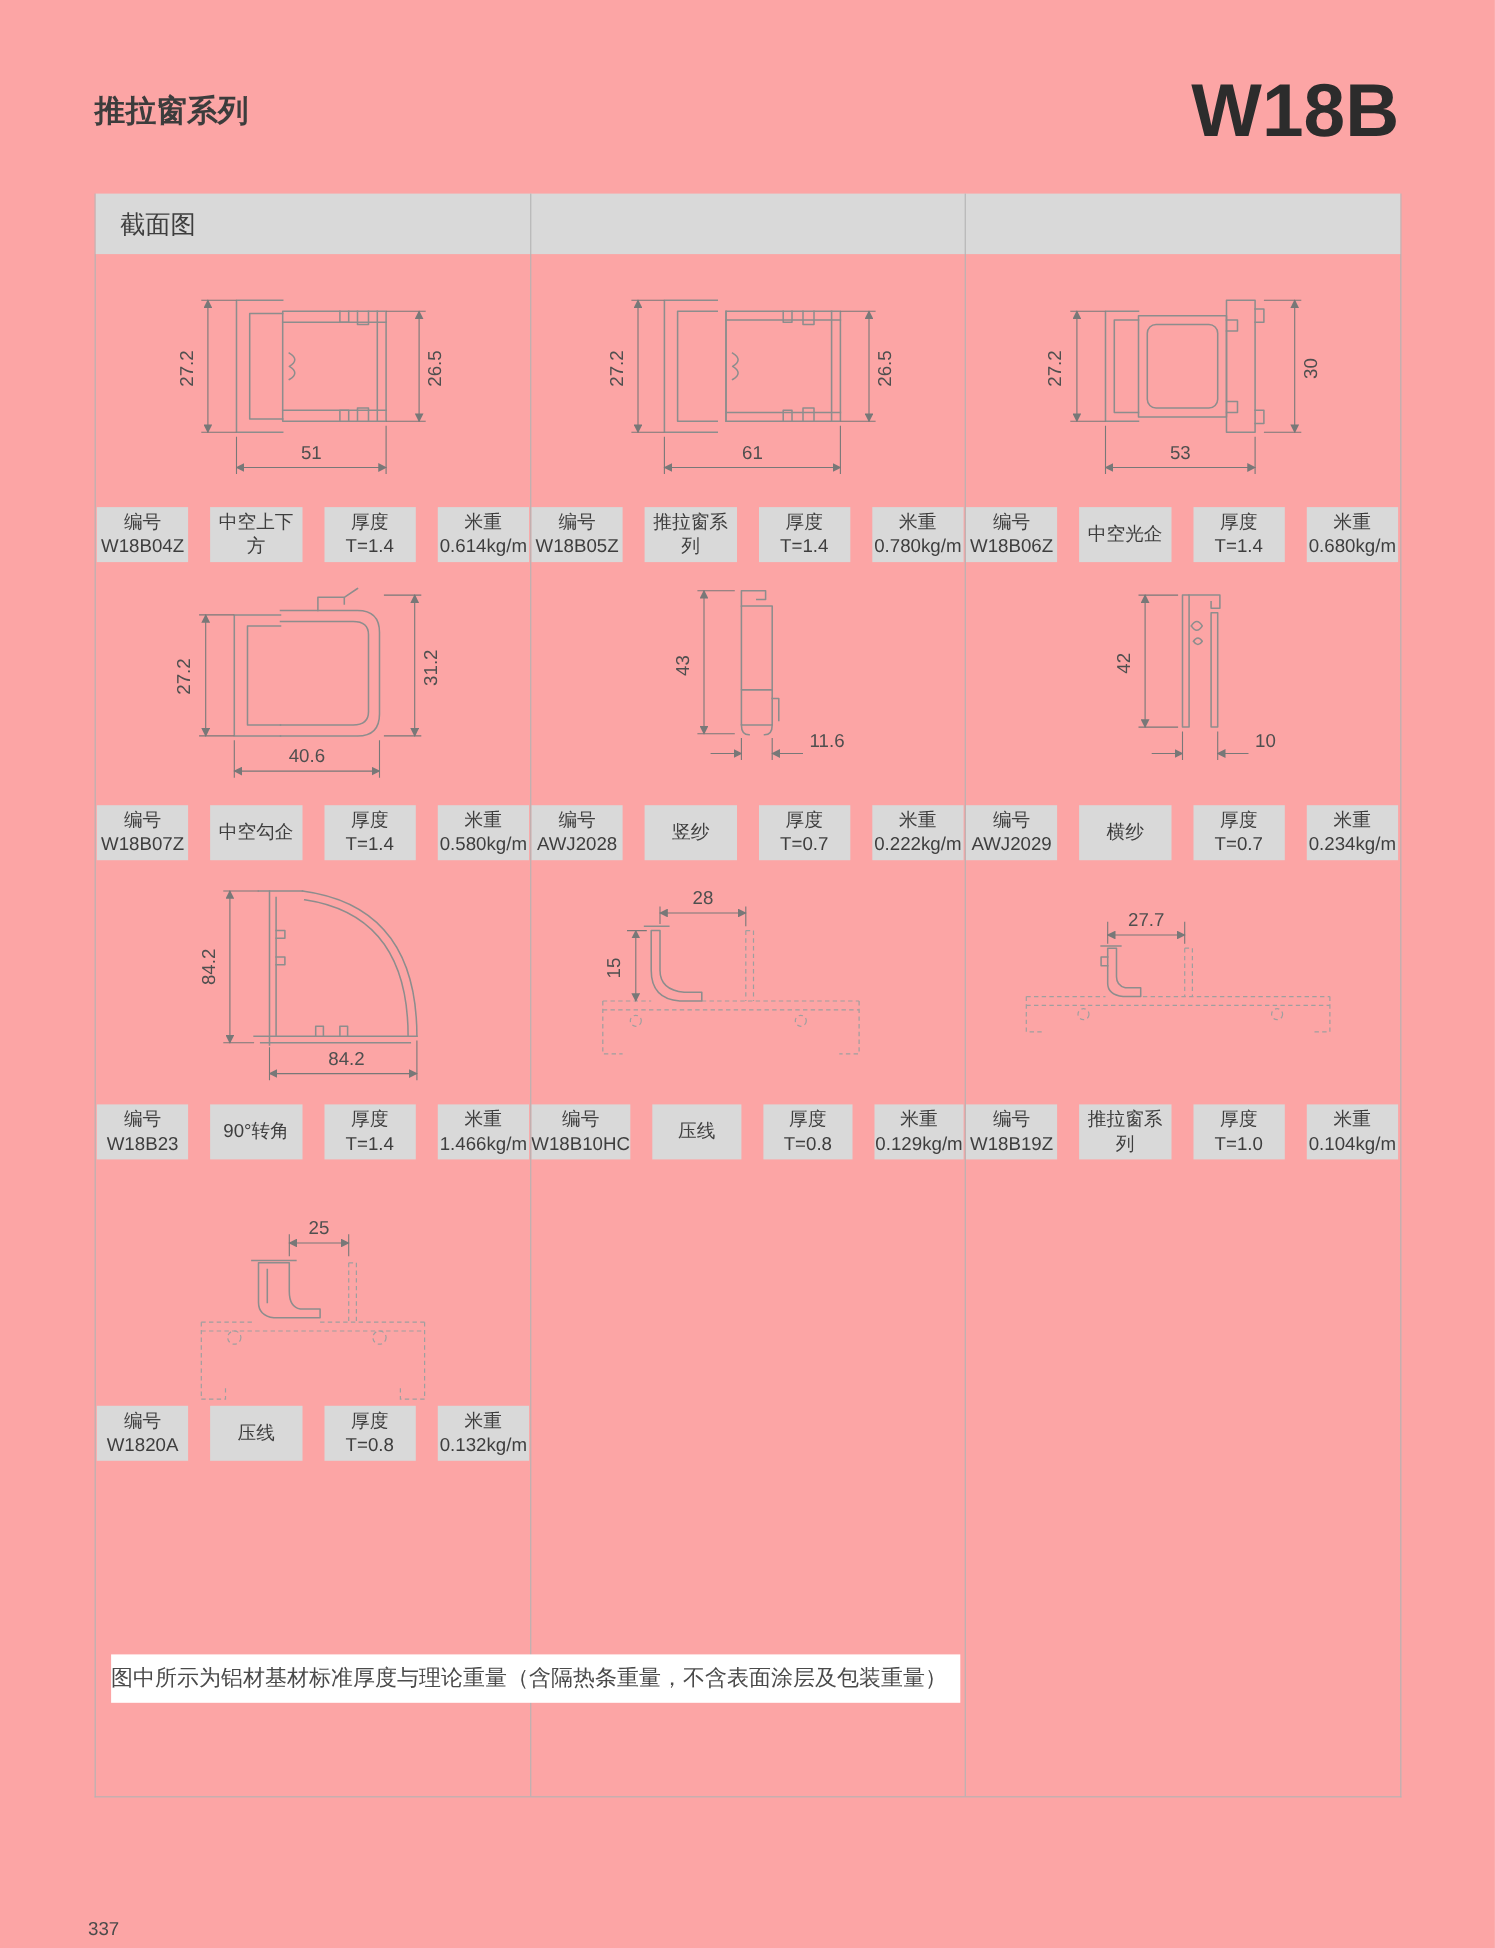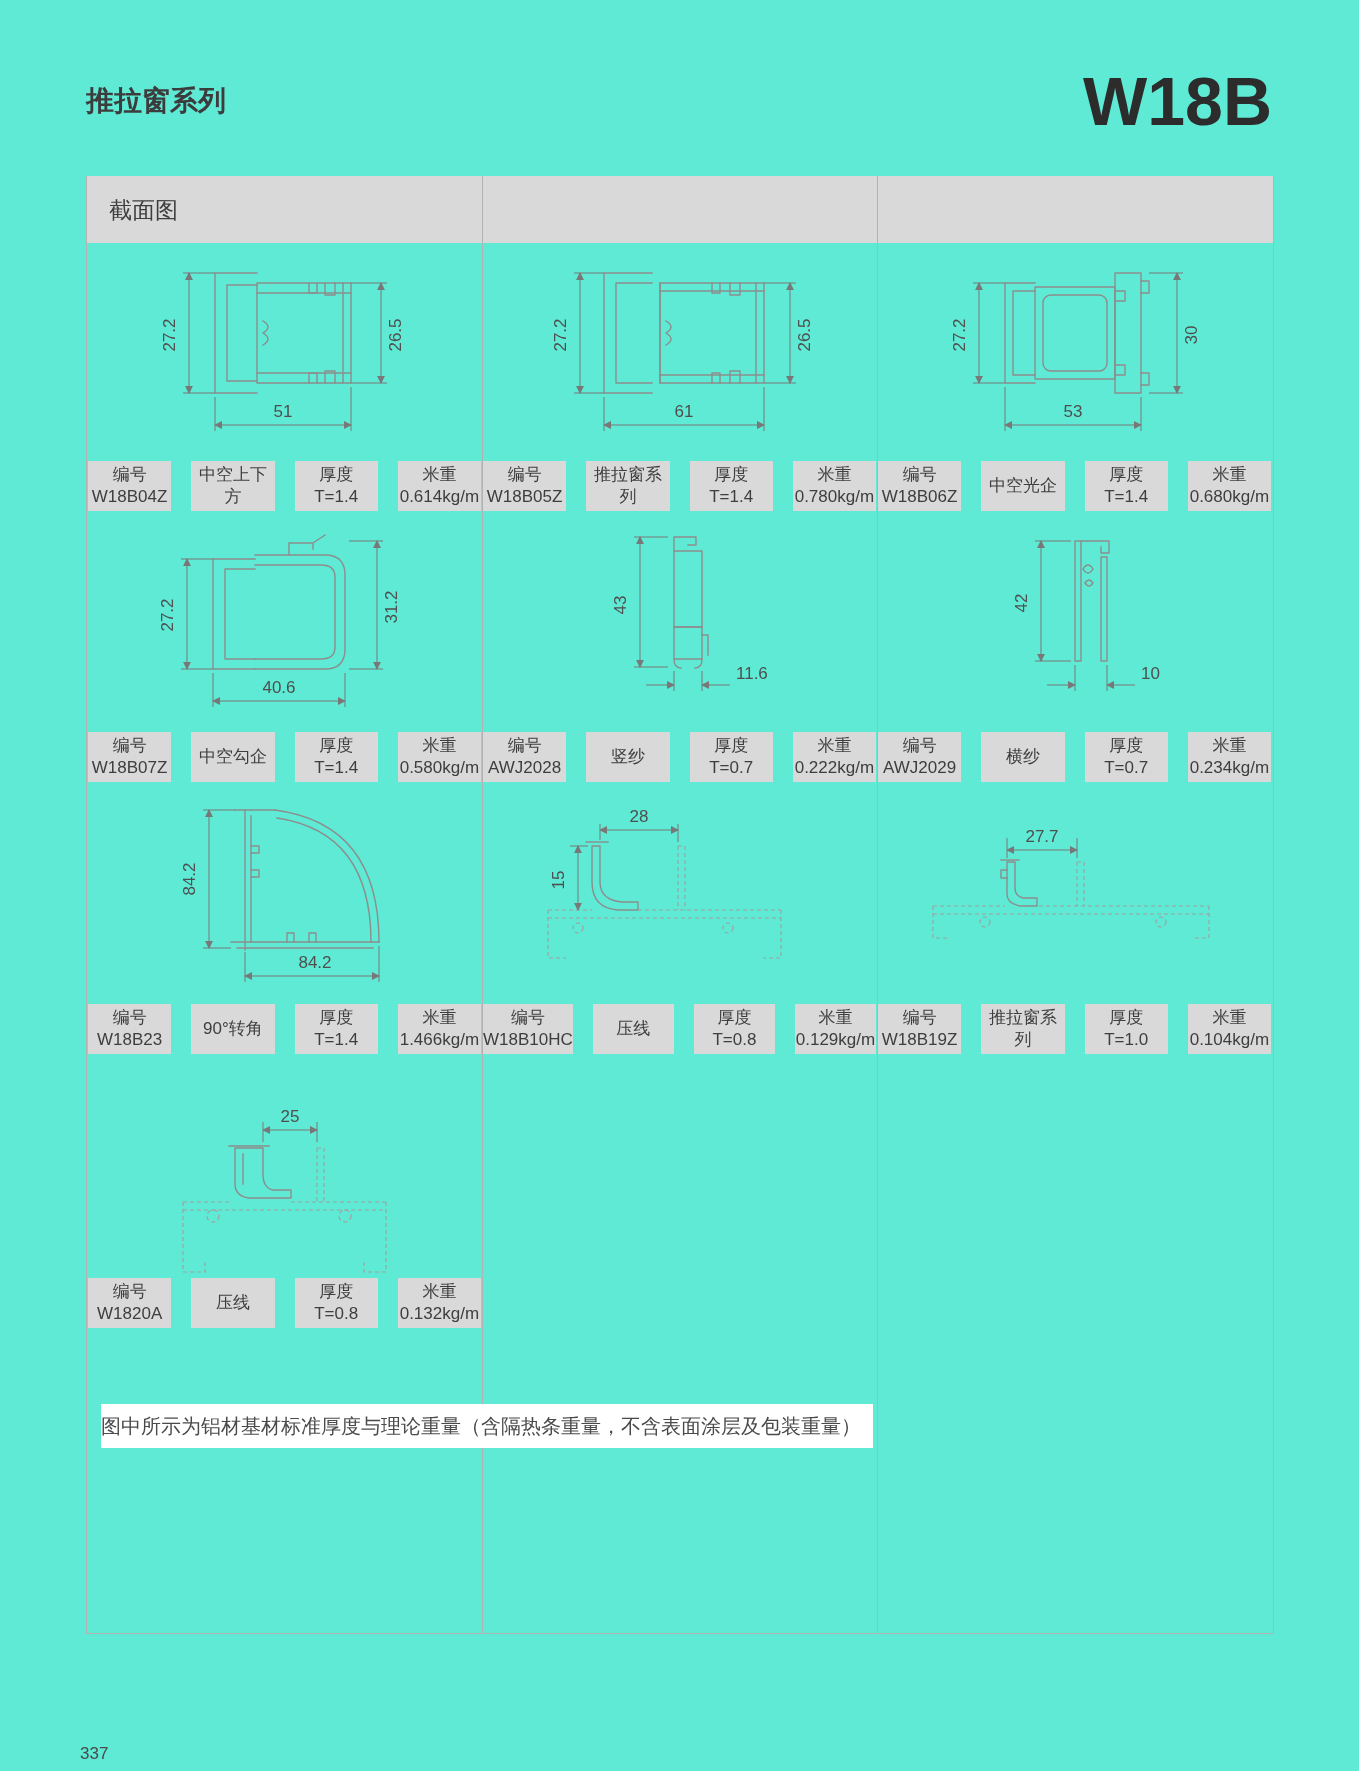--- a/index.html
+++ b/index.html
@@ -1,35 +1,35 @@
 <!DOCTYPE html>
 <html><head>
 <meta charset="utf-8">
 <style>
   html,body{margin:0;padding:0;background:#fff;}
-  .page{position:relative;width:1359px;height:1771px;background:#5eead4;overflow:hidden;
+  .page{position:relative;width:1359px;height:1771px;background:#fca5a5;overflow:hidden;
         font-family:"Liberation Sans",sans-serif;color:#3f3f3f;}
   .series-title{position:absolute;left:86px;top:82px;font-size:28px;font-weight:700;color:#3c3c3c;}
   .model{position:absolute;right:87px;top:62px;font-size:68px;font-weight:700;color:#2c2c2c;}
   .sheet{position:absolute;left:86px;top:176px;width:1186px;height:1457px;
          border-left:1px solid #b3b3b3;border-right:1px solid #b3b3b3;border-bottom:1px solid #b3b3b3;}
-  .header-band{position:absolute;left:0;top:0;width:1186px;height:67px;background:#d9d9d9;}
+  .header-band{position:absolute;left:0;top:0;width:1186px;height:55px;background:#d9d9d9;}
   .header-band span{position:absolute;left:22px;top:50%;transform:translateY(-50%);
                     font-size:23px;color:#3e3e3e;}
   .vline{position:absolute;top:0;width:1px;height:1457px;background:#b3b3b3;}
   .info{position:absolute;width:393px;height:50px;display:flex;gap:20px;}
   .cell{flex:1;background:#d9d9d9;display:flex;flex-direction:column;align-items:center;
         justify-content:center;font-size:17px;line-height:22px;color:#3e3e3e;text-align:center;}
   .draw{position:absolute;width:395px;}
   .p{fill:none;stroke:#8d8d8d;stroke-width:1.4;stroke-linejoin:round;stroke-linecap:square;}
   .pd{fill:none;stroke:#9f9f9f;stroke-width:1.1;stroke-dasharray:4 3;}
   .d{stroke:#787878;stroke-width:1;}
   .dt{fill:#4f4f4f;font-size:17px;font-family:"Liberation Sans",sans-serif;text-anchor:middle;}
   .dts{text-anchor:start;}
-  .note{position:absolute;left:14px;top:1228px;background:#fff;display:inline-block;
+  .note{position:absolute;left:14px;top:1328px;background:#fff;display:inline-block;
         white-space:nowrap;font-size:20px;line-height:36px;color:#4a4a4a;padding:4px 12px 4px 0;}
   .pageno{position:absolute;left:80px;top:1744px;font-size:17px;color:#4a4a4a;}
 </style>
 </head>
 <body>
 
 <svg width="0" height="0" style="position:absolute" aria-hidden="true">
   <defs>
     <marker id="arr" viewBox="0 0 9 9" refX="8" refY="4.5" markerWidth="8" markerHeight="8" orient="auto-start-reverse">
       <path d="M0,0 L9,4.5 L0,9 Z" fill="#787878"></path>

